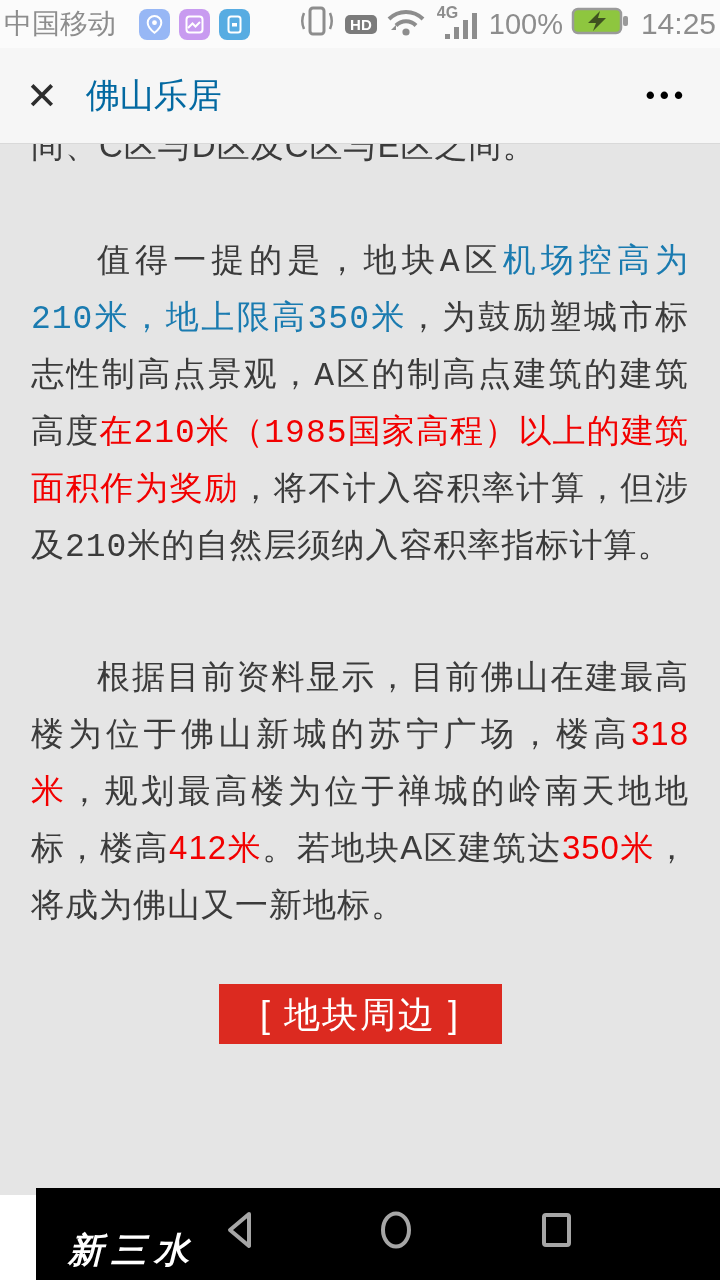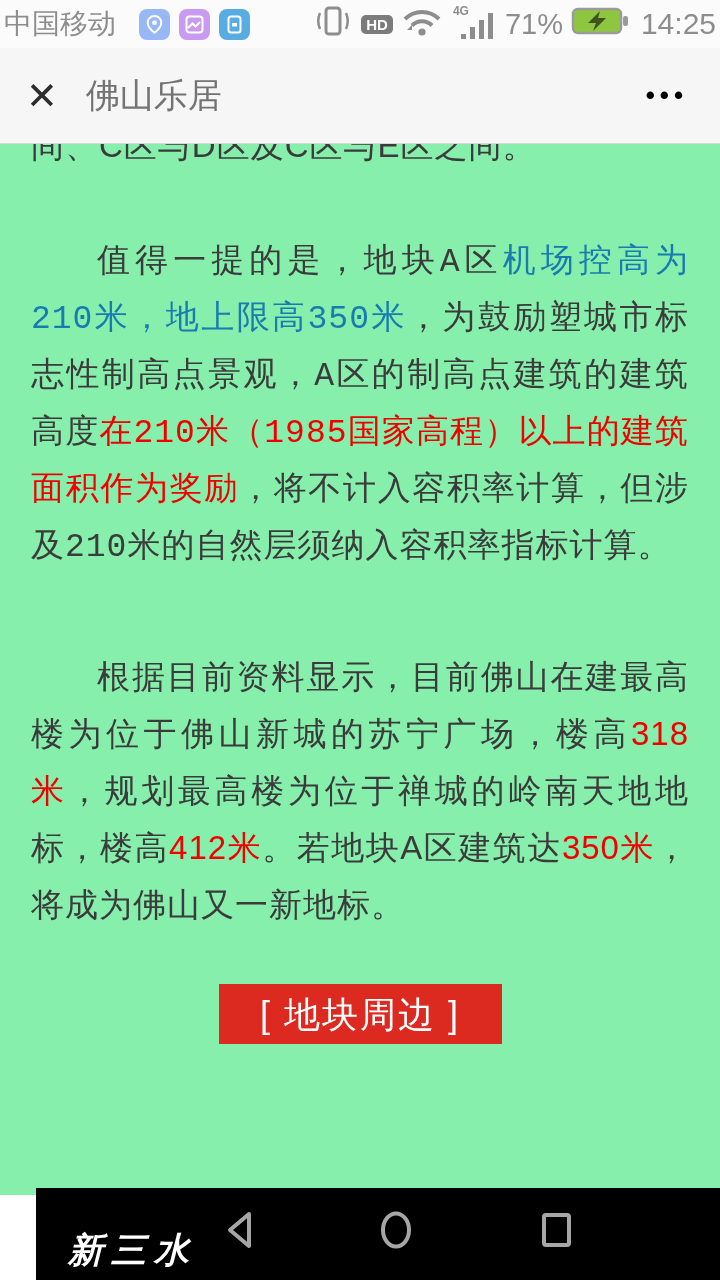--- a/index.html
+++ b/index.html
@@ -14,38 +14,38 @@
   .carrier { margin-right:14px; }
   .app-chip { width:31px; height:31px; border-radius:8px; margin-left:9px;
     display:flex; align-items:center; justify-content:center; }
   .chip-loc { background:#97b7f5; }
   .chip-gal { background:#c89bf0; }
   .chip-msg { background:#57ace2; }
   .status-right { margin-left:auto; display:flex; align-items:center; gap:8px; }
   .hd-badge { background:#7b7b7b; color:#fff; font-weight:bold; font-size:15px;
     border-radius:5px; padding:2px 5px; line-height:1; }
   .signal-wrap { position:relative; width:46px; height:36px; }
-  .signal-4g { position:absolute; top:-2px; left:2px; font-size:12px; font-weight:bold; color:#8d8d8d; }
+  .signal-4g { position:absolute; top:-2px; left:2px; font-size:16px; font-weight:bold; color:#8d8d8d; }
   .signal-wrap svg { position:absolute; bottom:2px; right:0; }
   .pct { font-size:29px; }
   .clock { font-size:30px; margin-left:4px; }
 
   
   .header {
     height:96px; background:#f6f6f6; border-bottom:1px solid #d9d9d9;
     display:flex; align-items:center; padding:0 26px;
   }
   .close-btn { font-size:38px; color:#2d2d2d; line-height:1; cursor:pointer; }
-  .page-title { font-size:34px; color:#737373; margin-left:28px; }
+  .page-title { font-size:34px; color:#0369a1; margin-left:28px; }
   .more-btn { margin-left:auto; color:#000; font-size:26px; letter-spacing:5px;
     font-weight:bold; cursor:pointer; padding-right:6px; }
 
   
   .article {
-    height:1051px; overflow:hidden; background:#86efac;
+    height:1051px; overflow:hidden; background:#e5e5e5;
     padding:0 31px; font-size:33px; line-height:57px; color:#3b3b3b;
     letter-spacing:1px; text-align:justify;
   }
   .clip-line { height:20px; overflow:hidden; }
   .clip-line p { margin-top:-27px; }
   .para { text-indent:66px; }
   .p1 { margin-top:70px;font-family:Liberation Mono, monospace; }
   .p2 { margin-top:72px; }
   .blue-text { color:#1a7bb0; }
   .red-text { color:#f20000; }
@@ -115,21 +115,21 @@
     </span>
     <span class="signal-wrap">
       <span class="signal-4g">4G</span>
       <svg width="40" height="30" viewBox="0 0 40 30">
           <rect x="4" y="24" width="5" height="5" fill="#8d8d8d"></rect>
           <rect x="13" y="17" width="5" height="12" fill="#8d8d8d"></rect>
           <rect x="22" y="10" width="5" height="19" fill="#8d8d8d"></rect>
           <rect x="31" y="3" width="5" height="26" fill="#8d8d8d"></rect>
         </svg>
     </span>
-    <span class="pct">71%</span>
+    <span class="pct">100%</span>
     <span>
       <svg width="58" height="32" viewBox="0 0 58 32">
           <rect x="2" y="4" width="48" height="24" rx="5" fill="#8ec63f" stroke="#9a9a9a" stroke-width="2.5"></rect>
           <rect x="52" y="11" width="5" height="10" rx="2" fill="#9a9a9a"></rect>
           <polygon points="29,6 17,18 25,18 22,26 35,13 27,13" fill="#3f5220"></polygon>
         </svg>
     </span>
     <span class="clock">14:25</span>
   </span>
 </div>

